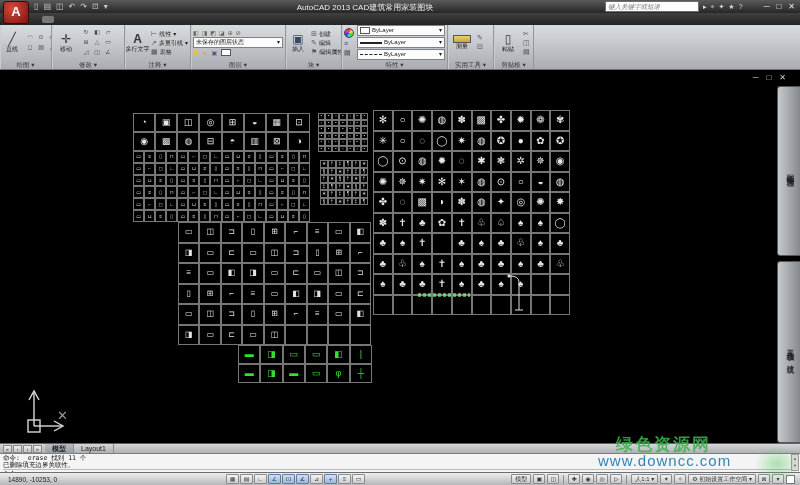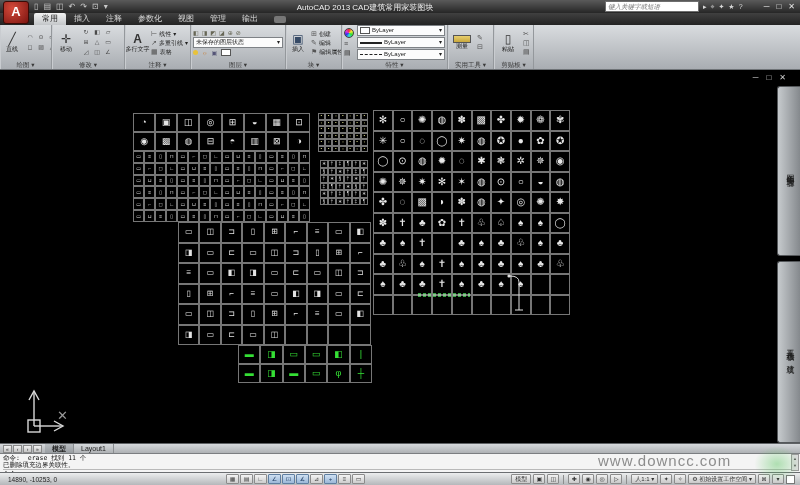--- a/index.html
+++ b/index.html
@@ -92,21 +92,21 @@
   .tbtn.on{background:linear-gradient(#cfe0f2,#9cb8d8);border-color:#5f7ea0;color:#1d3a5f;}
   #sb-right{margin-left:auto;display:flex;align-items:center;gap:2px;padding-right:5px;}
   .sbtn{height:10px;background:linear-gradient(#f2f2f2,#c9c9c9);border:1px solid #8b8b8b;border-radius:1px;
     font-size:6px;line-height:8px;padding:0 3px;color:#333;box-sizing:border-box;white-space:nowrap;}
   .sbtn.icon{width:12px;padding:0;text-align:center;}
   .sb-sep{width:1px;height:9px;background:#8d8d8d;margin:0 2px;}
   #clean-screen{width:9px;height:9px;background:#fff;border:1px solid #777;box-sizing:border-box;}
   
   #watermark{position:absolute;left:0;top:0;width:800px;height:485px;pointer-events:none;z-index:50;}
   #wm1{position:absolute;left:616px;top:433px;font-size:17px;font-weight:bold;color:#3fb24c;opacity:.85;letter-spacing:2px;}
-  #wm2{position:absolute;left:598px;top:452px;font-size:15px;color:#737373;opacity:.8;letter-spacing:1px;}
+  #wm2{position:absolute;left:598px;top:452px;font-size:15px;color:#0369a1;opacity:.8;letter-spacing:1px;}
   #wm-blob{position:absolute;right:0px;top:446px;width:46px;height:36px;border-radius:50%;
     background:radial-gradient(#59c45f,transparent 70%);opacity:.45;}
 </style>
 </head>
 <body>
 
 <div id="app">
 
   <div id="titlebar">
     <div id="logo">A</div>
@@ -131,29 +131,20 @@
         </span>
     </div>
     <div id="winbtns">
         <span>─</span>
         <span>□</span>
         <span>✕</span>
       </div>
   </div>
 
   <div id="tabrow">
-    <div id="ribbon-tabs" style="display:flex;align-items:flex-end;">
-        <span class="rtab active">常用</span>
-        <span class="rtab">插入</span>
-        <span class="rtab">注释</span>
-        <span class="rtab">参数化</span>
-        <span class="rtab">视图</span>
-        <span class="rtab">管理</span>
-        <span class="rtab">输出</span>
-      </div>
     <div id="tab-extra"></div>
   </div>
 
   <div id="ribbon">
     <div id="panels">
       <div class="panel" style="width:52px">
         <div class="pbody">
           <div class="bigbtn">
             <span class="big-ic">╱</span>
             <span class="big-tx">直线</span>
@@ -787,16 +778,17 @@
       <span class="sbtn">⚙ 初始设置工作空间 ▾</span>
       <span id="sb-ic4" style="display:flex;gap:2px">
           <span class="sbtn icon">⊠</span>
           <span class="sbtn icon">▾</span>
         </span>
       <span id="clean-screen"></span>
     </div>
   </div>
 
   <div id="watermark">
+    <div id="wm1">绿色资源网</div>
     <div id="wm2">www.downcc.com</div>
     <div id="wm-blob"></div>
   </div>
 </div>
 
 </body></html>

